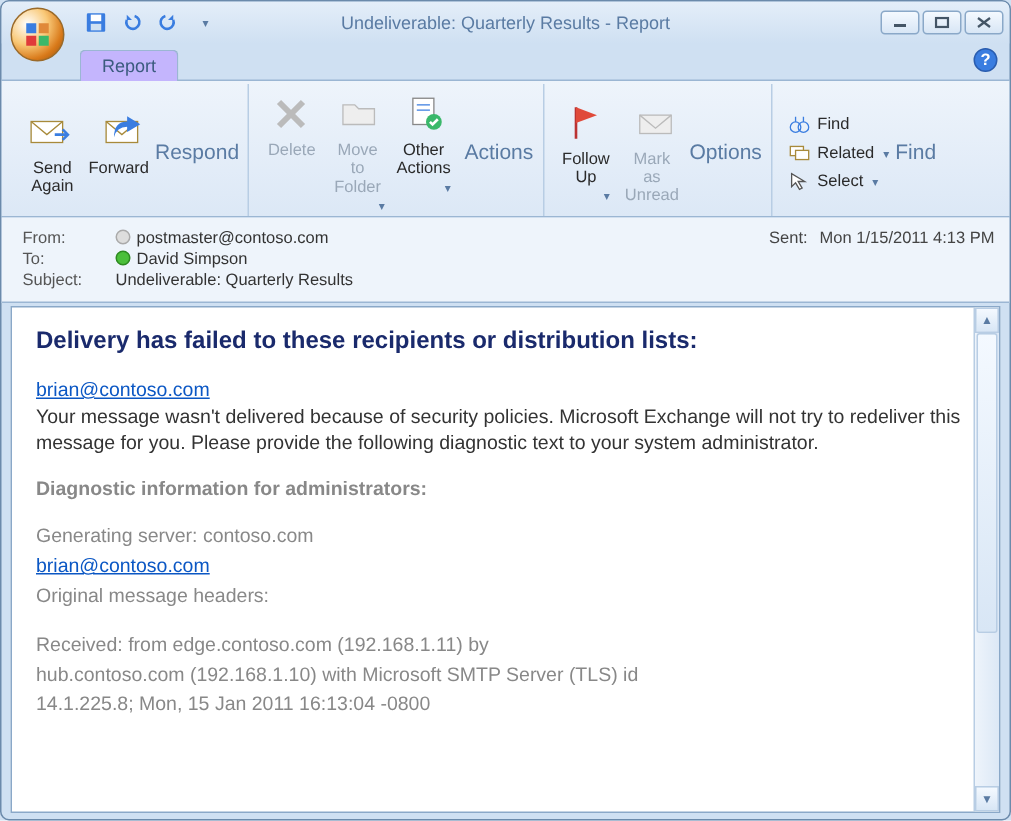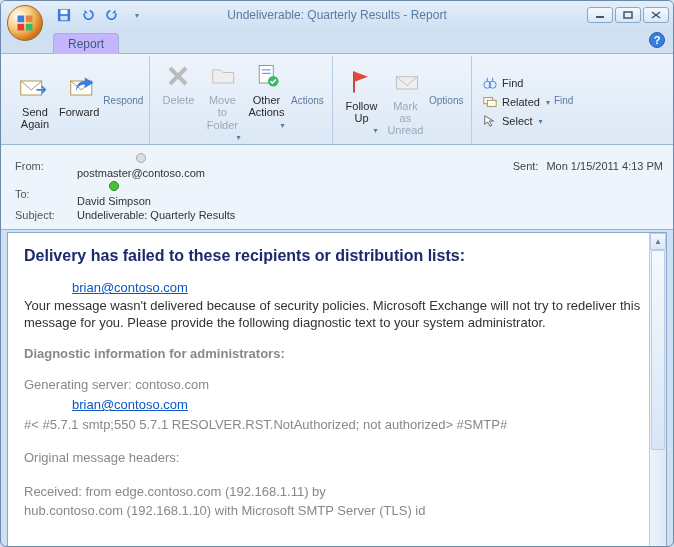--- a/index.html
+++ b/index.html
@@ -93,23 +93,23 @@
     padding: 2px 4px 0 4px;
   }
   .group {
     border-right:1px solid #b8cde4;
     padding: 2px 6px 0 6px;
     display:flex;
     align-items:center;
   }
   .group-body { display:flex; gap:2px; flex:1; align-items:flex-start;}
   .group-label {
-    font-size:10px;
+    font-size:14px;
     color:#5a7ba3;
-    text-align:center;
+    text-align:right;
     padding:2px 0 3px 0;
     width:100%;
   }
   .rbn-btn {
     display:flex;
     flex-direction:column;
     align-items:flex-end;
     padding: 2px 4px;
     border-radius:3px;
     min-width:42px;
@@ -126,21 +126,21 @@
   
   .msg-header {
     background:#eef4fb;
     padding: 6px 10px 6px 14px;
     border-bottom:1px solid #9bb6d3;
     font-size:11px;
     color:#333;
   }
   .hdr-row{display:flex;align-items:center;margin:2px 0;}
   .hdr-label{width:62px;color:#555;}
-  .hdr-val{display:flex;align-items:center;gap:4px;flex-direction:column;}
+  .hdr-val{display:flex;gap:4px;}
   .presence{width:10px;height:10px;border-radius:50%;}
   .presence.unknown{background:#ddd;border:1px solid #aaa;}
   .presence.online{background:#4bbf3a;border:1px solid #2e8a21;}
   .sent-block{margin-left:auto;display:flex;gap:8px;color:#444;}
   
   .msg-body-wrap{
     margin:2px 6px 6px 6px;
     border:1px solid #8aa8c8;
     background:#fff;
     height: 338px;
@@ -154,21 +154,21 @@
     color:#333;
     height:100%;
     overflow:hidden;
   }
   .msg-body h2{
     color:#1a2a6c;
     font-size:16px;
     font-weight:bold;
     margin-bottom:14px;
   }
-  .msg-body a{color:#0b57c4;text-decoration:underline;margin-left:48px;}
+  .msg-body a{color:#0b57c4;text-decoration:underline;}
   .msg-body .para{margin-bottom:14px;line-height:1.35;}
   .diag-head{color:#888;font-weight:bold;margin-bottom:14px;}
   .diag{color:#888;line-height:1.5;}
   .scrollbar{
     position:absolute;right:0;top:0;width:17px;height:100%;
     background:linear-gradient(90deg,#eef4fb,#dce8f6);
     border-left:1px solid #b8cde4;
     display:flex;flex-direction:column;
   }
   .sb-btn{height:17px;background:linear-gradient(#f4f9ff,#d8e6f5);border:1px solid #b8cde4;display:flex;align-items:center;justify-content:center;font-size:8px;color:#5a7ba3;}
@@ -394,24 +394,24 @@
   <div class="msg-body">
     <h2>Delivery has failed to these recipients or distribution lists:</h2>
     <div class="para">
       <a href="#">brian@contoso.com</a><br>
       <span>Your message wasn't delivered because of security policies. Microsoft Exchange will not try to redeliver this message for you. Please provide the following diagnostic text to your system administrator.</span>
     </div>
     <div class="diag-head">Diagnostic information for administrators:</div>
     <div class="diag">
       <div style="margin-bottom:1px">Generating server: contoso.com</div>
       <a href="#">brian@contoso.com</a><br>
-      <div style="margin-bottom:14px">#&lt; #5.7.1 smtp;550 5.7.1 RESOLVER.RST.NotAuthorized; not authorized&gt; #SMTP#</div>
       <div style="margin-bottom:14px">Original message headers:</div>
       <div>Received: from edge.contoso.com (192.168.1.11) by</div>
       <div> hub.contoso.com (192.168.1.10) with Microsoft SMTP Server (TLS) id</div>
+      <div> 14.1.225.8;  Mon, 15 Jan 2011 16:13:04 -0800</div>
     </div>
   </div>
   <div class="scrollbar">
     <div class="sb-btn">▲</div>
     <div class="sb-track">
       <div class="sb-thumb"></div>
     </div>
     <div class="sb-btn">▼</div>
   </div>
 </div>

